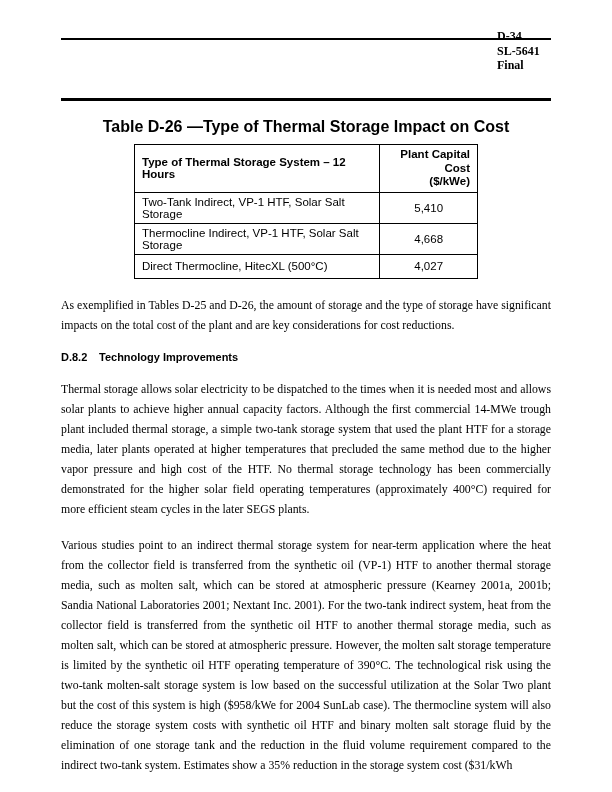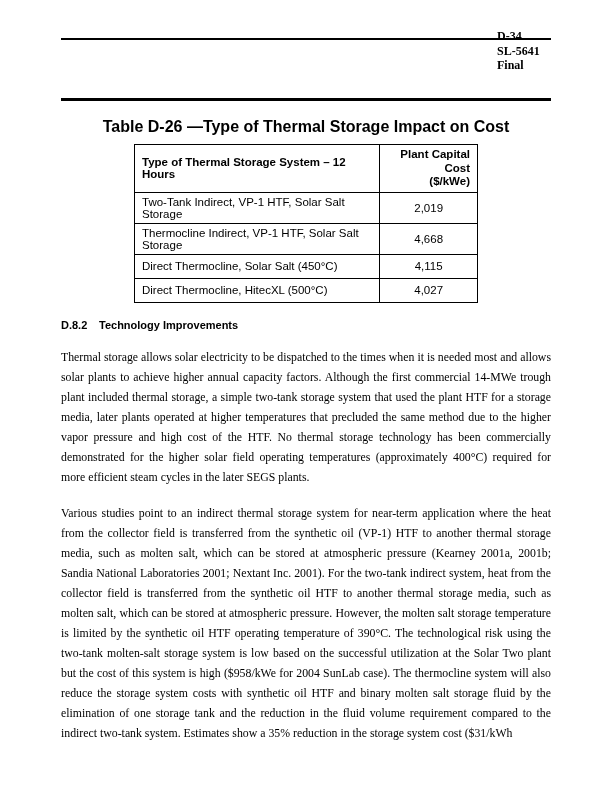--- a/index.html
+++ b/index.html
@@ -122,37 +122,34 @@
           <th class="type-header">Type of Thermal Storage System – 12 Hours</th>
           <th class="cost-header">
             <span>Plant Capital Cost</span><br>
             <span>($/kWe)</span>
           </th>
         </tr>
       </thead>
       <tbody>
         <tr>
           <td class="type-cell">Two-Tank Indirect, VP-1 HTF, Solar Salt Storage</td>
-          <td class="cost-cell">2,019</td>
+          <td class="cost-cell">5,410</td>
         </tr>
         <tr>
           <td class="type-cell">Thermocline Indirect, VP-1 HTF, Solar Salt Storage</td>
           <td class="cost-cell">4,668</td>
-        </tr>
-        <tr>
-          <td class="type-cell">Direct Thermocline, Solar Salt (450°C)</td>
-          <td class="cost-cell">4,115</td>
         </tr>
         <tr>
           <td class="type-cell">Direct Thermocline, HitecXL (500°C)</td>
           <td class="cost-cell">4,027</td>
         </tr>
       </tbody>
     </table>
 
+    <p class="body-para">As exemplified in Tables D-25 and D-26, the amount of storage and the type of storage have significant impacts on the total cost of the plant and are key considerations for cost reductions.</p>
 
     <div class="section-heading">
       <span class="sec-num">D.8.2</span><span>Technology Improvements</span>
     </div>
 
     <p class="body-para">Thermal storage allows solar electricity to be dispatched to the times when it is needed most and allows solar plants to achieve higher annual capacity factors. Although the first commercial 14-MWe trough plant included thermal storage, a simple two-tank storage system that used the plant HTF for a storage media, later plants operated at higher temperatures that precluded the same method due to the higher vapor pressure and high cost of the HTF. No thermal storage technology has been commercially demonstrated for the higher solar field operating temperatures (approximately 400°C) required for more efficient steam cycles in the later SEGS plants.</p>
 
     <p class="body-para"><span>Various studies point to an indirect thermal storage system for near-term application where the heat from the collector field is transferred from the synthetic oil (VP-1) HTF to another thermal storage media, such as molten salt, which can be stored at atmospheric pressure (Kearney 2001a, 2001b; Sandia National Laboratories 2001; Nextant Inc. 2001). For the two-tank indirect system, heat from the collector field is transferred from the synthetic oil HTF to another thermal storage media, such as molten salt, which can be stored at atmospheric pressure. However, the molten salt storage temperature is limited by the synthetic oil HTF operating temperature of 390°C. The technological risk using the two-tank molten-salt storage system is low based on the successful utilization at the Solar Two plant but the cost of this system is high ($958/kWe for 2004 SunLab case). The thermocline system will also reduce the storage system costs with synthetic oil HTF and binary molten salt storage fluid by the elimination of one storage tank and the reduction in the fluid volume requirement compared to the indirect two-tank system. Estimates show a 35% reduction in the storage system cost ($31/kWh</span></p>
 
   </div>

